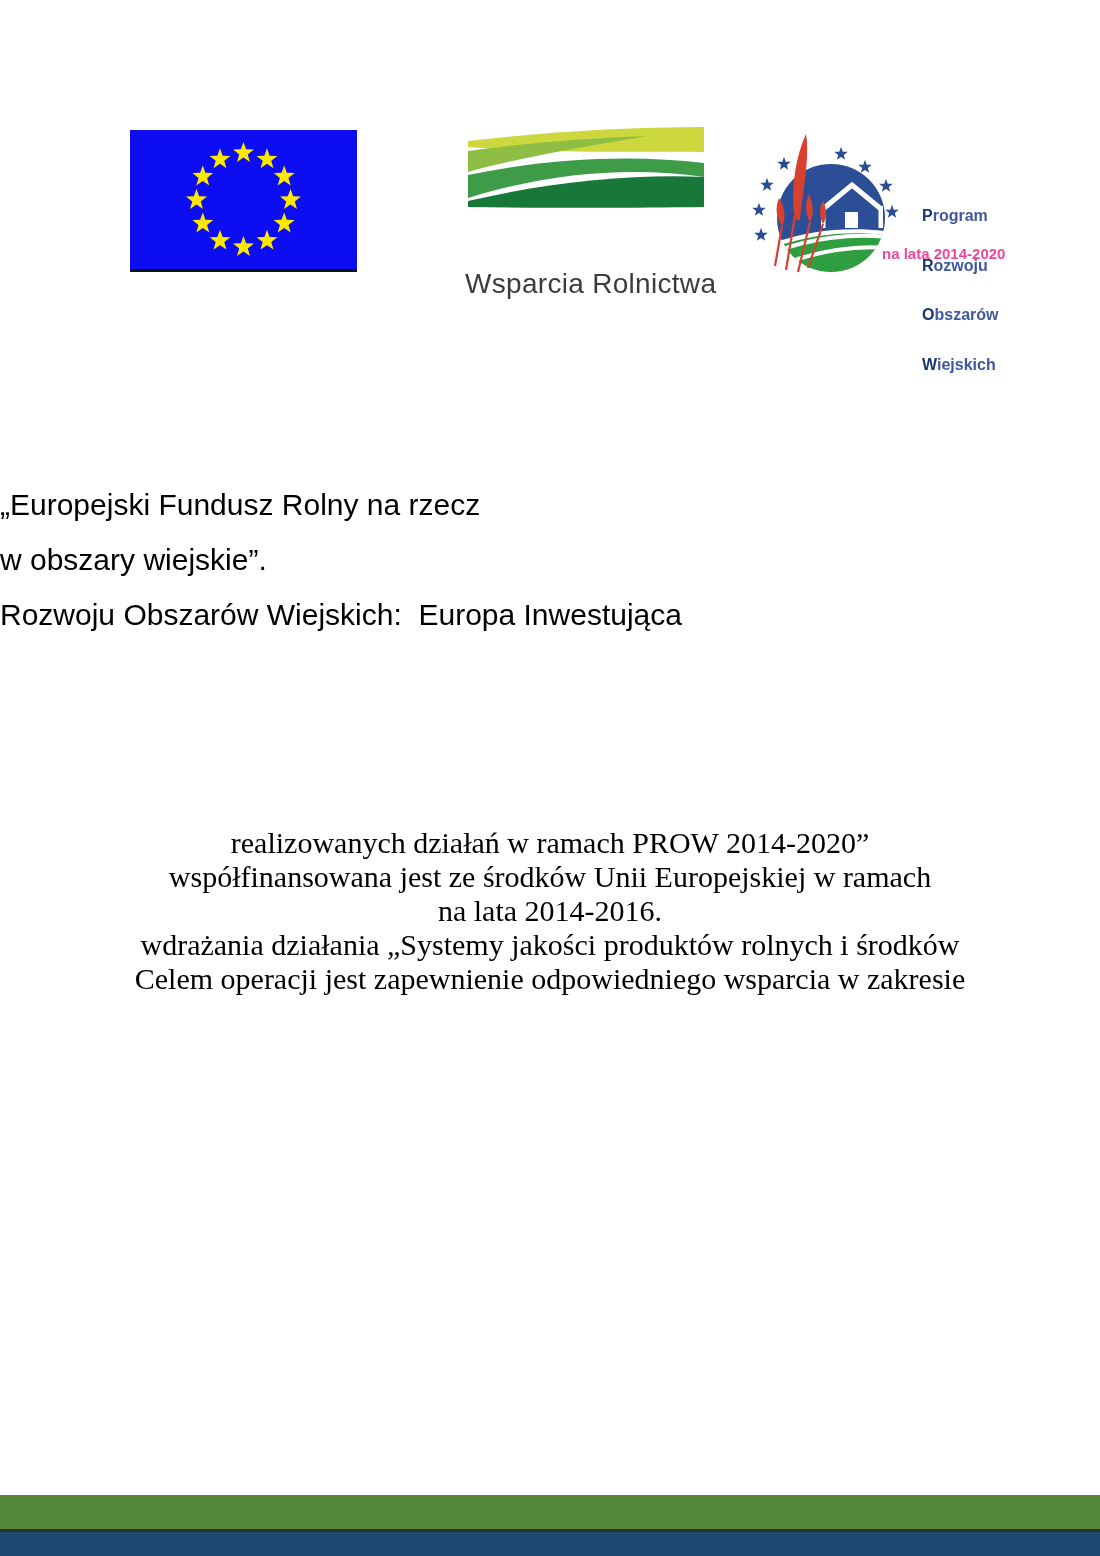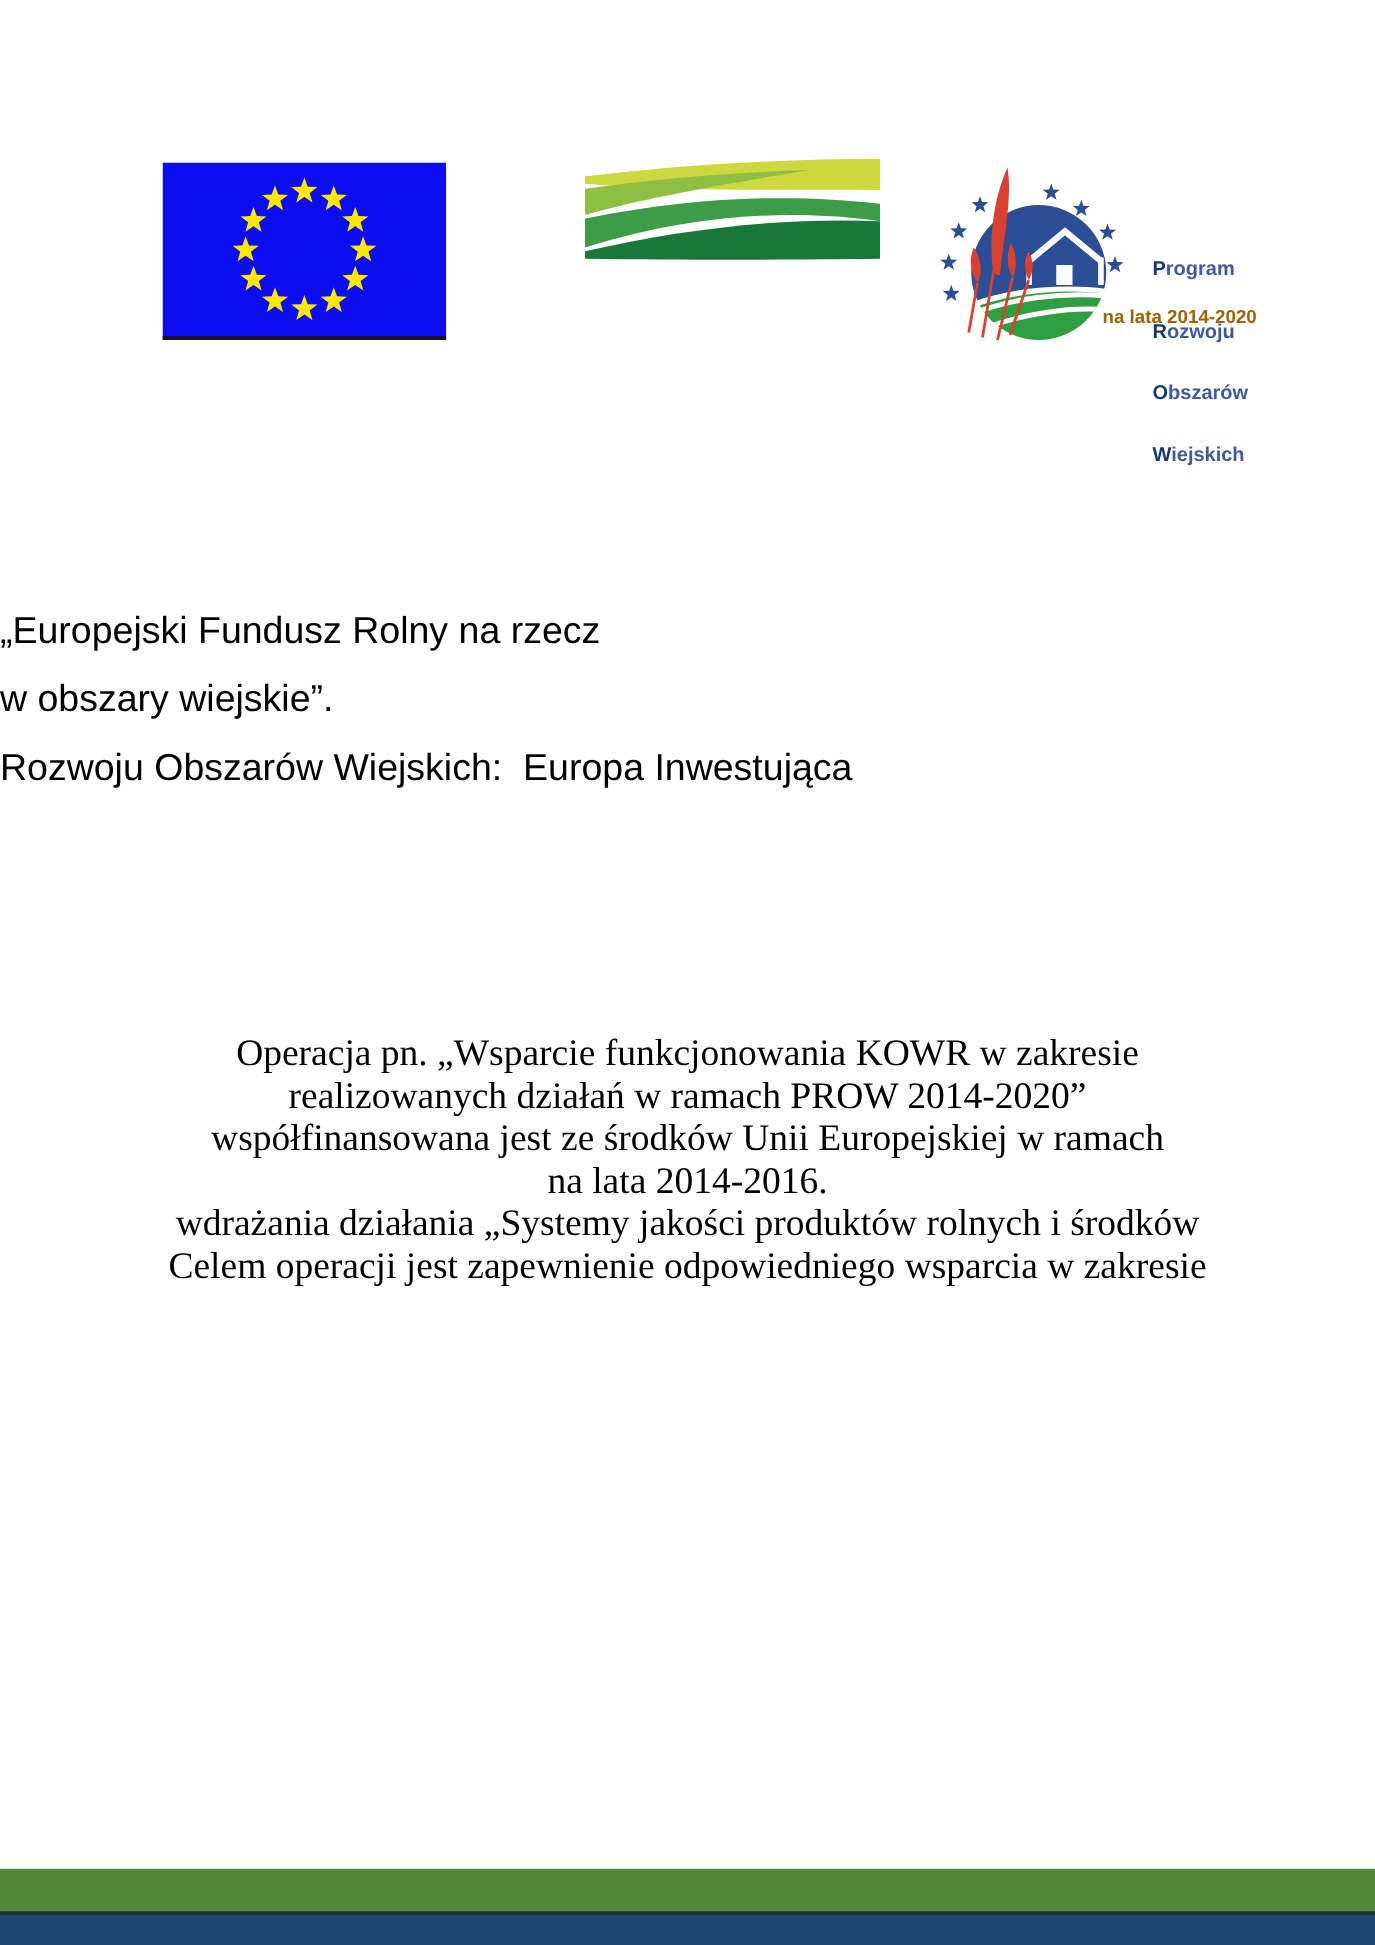--- a/index.html
+++ b/index.html
@@ -24,21 +24,21 @@
   .prow-logo{position:absolute;left:745px;top:128px;width:258px;height:160px;}
   .prow-emblem{position:absolute;left:0;top:0;width:160px;height:150px;}
   .prow-words{
     position:absolute;left:177px;top:47px;
     font-size:16px;line-height:16.5px;font-weight:700;white-space:pre;
   }
   .prow-words .first{color:#16386e;}
   .prow-words .rest{color:#4058a0;}
   .prow-sub{
     position:absolute;left:137px;top:117px;width:120px;
-    font-size:15px;font-weight:700;color:#a16207;white-space:pre;
+    font-size:15px;font-weight:700;color:#ec4899;white-space:pre;
   }
 
   
   .title{
     position:absolute;left:0;top:477px;width:1100px;
     text-align:left;color:#000;font-size:30px;
   }
   .title-line{line-height:55px;white-space:pre;}
 
   
@@ -84,20 +84,21 @@
   </svg>
 
   <div class="kowr-logo">
     <svg class="kowr-bands" viewBox="0 0 242 82" xmlns="http://www.w3.org/2000/svg">
       <path fill="#ccd83e" d="M3,14 C80,5 160,0 239,0 L239,25 C170,24 90,27 3,20 Z"></path>
       <path fill="#8fbe44" d="M3,24 C60,16 120,11 182,9 C125,19 55,30 3,45 Z"></path>
       <path fill="#3e9c49" d="M3,48 C90,30 170,28 239,36 L239,50 C170,40 90,44 3,71 Z"></path>
       <path fill="#17783a" d="M3,74 C90,54 170,47 239,50 L239,80 C170,81 80,81 3,80 Z"></path>
     </svg>
     <div class="kowr-name">
+      <div>Wsparcia Rolnictwa</div>
     </div>
   </div>
 
   <div class="prow-logo">
     <svg class="prow-emblem" viewBox="0 0 160 150" xmlns="http://www.w3.org/2000/svg">
       <defs>
         <clipPath id="pcirc">
             <circle cx="86" cy="90" r="54"></circle>
           </clipPath>
       </defs>
@@ -143,21 +144,20 @@
     <div class="prow-sub">na lata 2014-2020</div>
   </div>
 
   <div class="title">
     <div class="title-line">„Europejski Fundusz Rolny na rzecz</div>
     <div class="title-line">w obszary wiejskie”.</div>
     <div class="title-line">Rozwoju Obszarów Wiejskich:  Europa Inwestująca</div>
   </div>
 
   <div class="body-text">
-    <div class="body-line">Operacja pn. „Wsparcie funkcjonowania KOWR w zakresie</div>
     <div class="body-line">realizowanych działań w ramach PROW 2014-2020”</div>
     <div class="body-line">współfinansowana jest ze środków Unii Europejskiej w ramach</div>
     <div class="body-line">na lata 2014-2016.</div>
     <div class="body-line">wdrażania działania „Systemy jakości produktów rolnych i środków</div>
     <div class="body-line">Celem operacji jest zapewnienie odpowiedniego wsparcia w zakresie</div>
   </div>
 
   <div class="footer-green"></div>
   <div class="footer-navy"></div>
 

